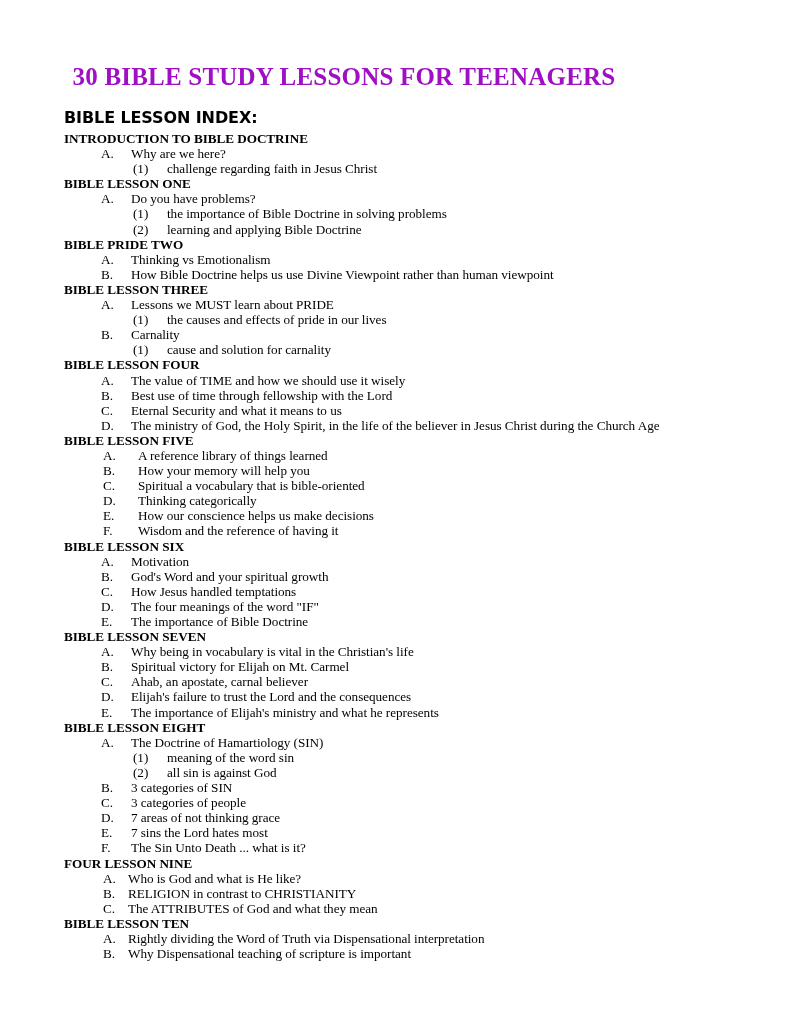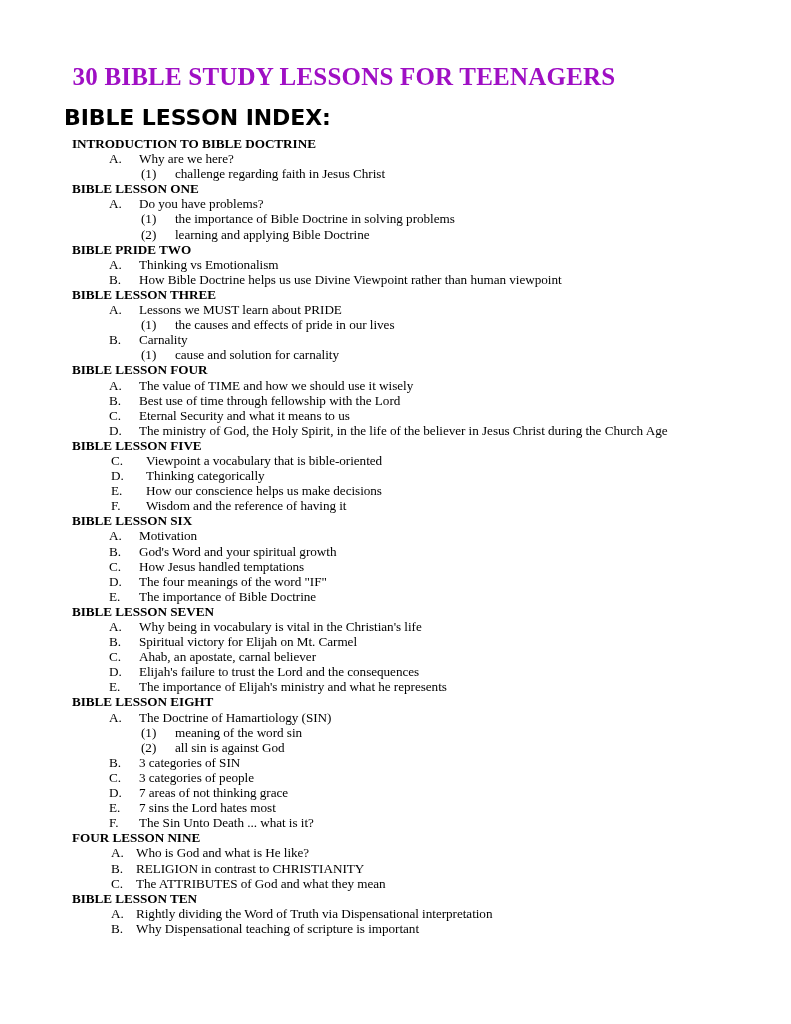--- a/index.html
+++ b/index.html
@@ -45,30 +45,30 @@
   .body-block {
     position: absolute;
     top: 108px;
     left: 64px;
     width: 700px;
   }
 
   .index-heading {
     font-family: "DejaVu Sans", "Liberation Sans", sans-serif;
     font-weight: bold;
-    font-size: 22px;
+    font-size: 16px;
     line-height: 20px;
     letter-spacing: -0.1px;
     color: #000000;
     margin: 0 0 3px 0;
     padding: 0;
   }
 
   .outline {
-    margin: 8px;
+    margin: 0;
     padding: 0;
     list-style: none;
   }
 
   .lesson-heading {
     font-family: "Liberation Serif", "DejaVu Serif", serif;
     font-weight: bold;
     font-size: 13.2px;
     line-height: 15.1px;
     letter-spacing: -0.05px;
@@ -149,21 +149,23 @@
         <div class="sub-item lvl-letter"><span class="mark">A.</span><span class="txt">Lessons we MUST learn about PRIDE</span></div>
         <div class="sub-item lvl-num"><span class="mark">(1)</span><span class="txt">the causes and effects of pride in our lives</span></div>
         <div class="sub-item lvl-letter"><span class="mark">B.</span><span class="txt">Carnality</span></div>
         <div class="sub-item lvl-num"><span class="mark">(1)</span><span class="txt">cause and solution for carnality</span></div>
         <div class="lesson-heading">BIBLE LESSON FOUR</div>
         <div class="sub-item lvl-letter"><span class="mark">A.</span><span class="txt">The value of TIME and how we should use it wisely</span></div>
         <div class="sub-item lvl-letter"><span class="mark">B.</span><span class="txt">Best use of time through fellowship with the Lord</span></div>
         <div class="sub-item lvl-letter"><span class="mark">C.</span><span class="txt">Eternal Security and what it means to us</span></div>
         <div class="sub-item lvl-letter"><span class="mark">D.</span><span class="txt">The ministry of God, the Holy Spirit, in the life of the believer in Jesus Christ during the Church Age</span></div>
         <div class="lesson-heading">BIBLE LESSON FIVE</div>
-        <div class="sub-item lvl-letter gap-wide"><span class="mark">C.</span><span class="txt">Viewpoint a vocabulary that is bible-oriented</span></div>
+        <div class="sub-item lvl-letter gap-wide"><span class="mark">A.</span><span class="txt">A reference library of things learned</span></div>
+        <div class="sub-item lvl-letter gap-wide"><span class="mark">B.</span><span class="txt">How your memory will help you</span></div>
+        <div class="sub-item lvl-letter gap-wide"><span class="mark">C.</span><span class="txt">Spiritual a vocabulary that is bible-oriented</span></div>
         <div class="sub-item lvl-letter gap-wide"><span class="mark">D.</span><span class="txt">Thinking categorically</span></div>
         <div class="sub-item lvl-letter gap-wide"><span class="mark">E.</span><span class="txt">How our conscience helps us make decisions</span></div>
         <div class="sub-item lvl-letter gap-wide"><span class="mark">F.</span><span class="txt">Wisdom and the reference of having it</span></div>
         <div class="lesson-heading">BIBLE LESSON SIX</div>
         <div class="sub-item lvl-letter"><span class="mark">A.</span><span class="txt">Motivation</span></div>
         <div class="sub-item lvl-letter"><span class="mark">B.</span><span class="txt">God's Word and your spiritual growth</span></div>
         <div class="sub-item lvl-letter"><span class="mark">C.</span><span class="txt">How Jesus handled temptations</span></div>
         <div class="sub-item lvl-letter"><span class="mark">D.</span><span class="txt">The four meanings of the word "IF"</span></div>
         <div class="sub-item lvl-letter"><span class="mark">E.</span><span class="txt">The importance of Bible Doctrine</span></div>
         <div class="lesson-heading">BIBLE LESSON SEVEN</div>

